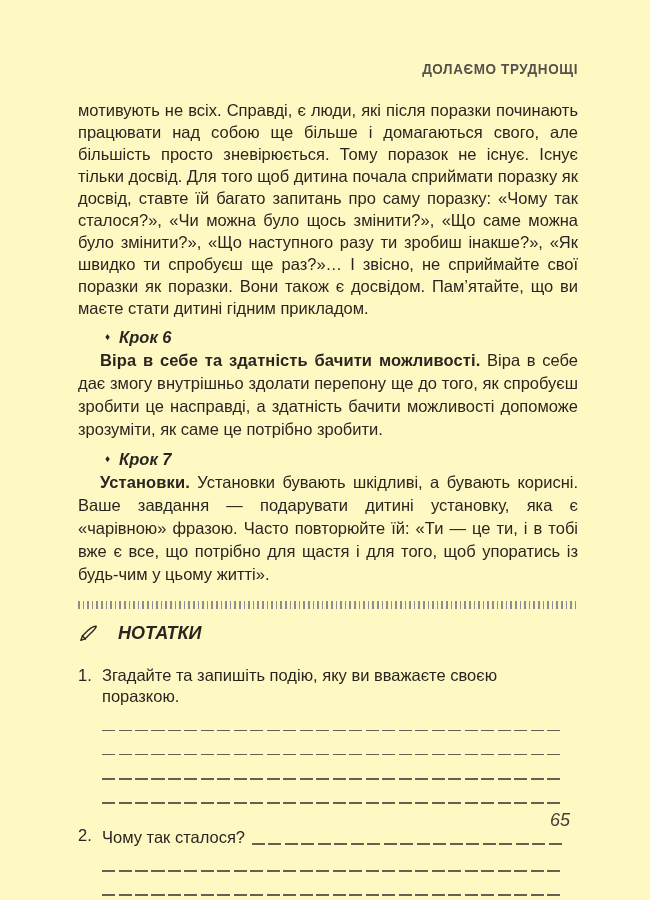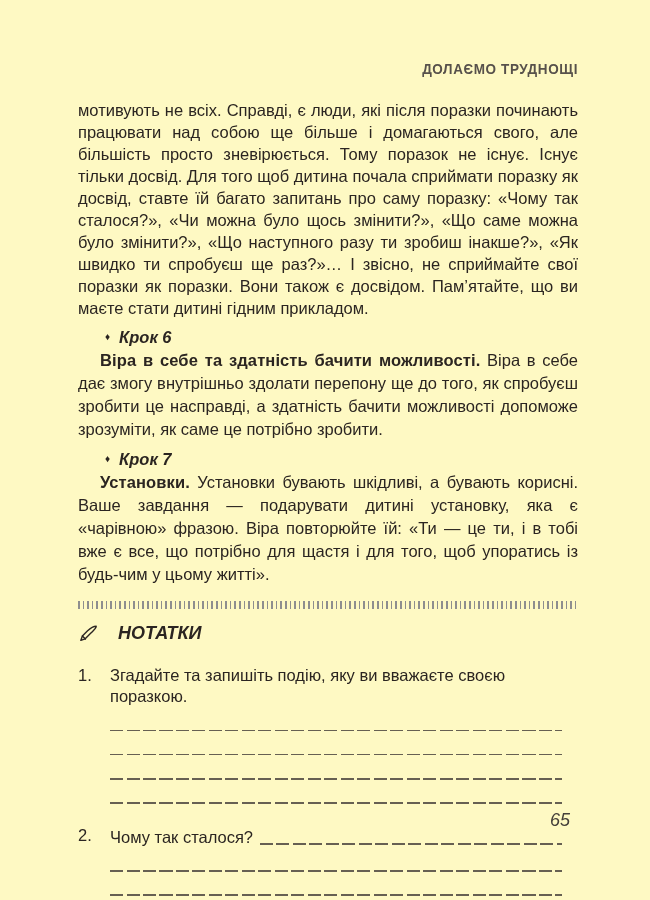--- a/index.html
+++ b/index.html
@@ -64,21 +64,21 @@
   }
   .pencil-icon{width:21px;height:21px;flex:none;}
   .pencil-icon svg{width:100%;height:100%;display:block;}
   .note-item{
     display:flex;
     margin-top:21px;
     font-size:16.5px;
     line-height:21px;
   }
   .note-number{width:24px;flex:none;}
-  .note-body{flex:1;padding-right:16px;margin-left:8px;}
+  .note-body{flex:1;padding-right:16px;}
   .write-lines .write-line{
     margin-top:22.5px;
     height:1.7px;
     background:repeating-linear-gradient(90deg,#4c453e 0 13px,transparent 13px 16.5px);
     opacity:0.85;
   }
   .write-lines{margin-top:6px;}
   .question-row{
     display:flex;
     margin-top:2px;
@@ -116,21 +116,21 @@
       <span>Крок 6</span>
     </div>
     <p class="step-para"><b>Віра в себе та здатність бачити можливості.</b> <span>Віра в себе дає змогу внутрішньо здолати перепону ще до того, як спробуєш зробити це насправді, а здатність бачити можливості допоможе зрозуміти, як саме це потрібно зробити.</span></p>
   </div>
 
   <div>
     <div class="step-head">
       <span class="diamond">♦</span>
       <span>Крок 7</span>
     </div>
-    <p class="step-para"><b>Установки.</b> <span>Установки бувають шкідливі, а бувають корисні. Ваше завдання — подарувати дитині установку, яка є «чарівною» фразою. Віра повторюйте їй: «Ти — це ти, і в тобі вже є все, що потрібно для щастя і для того, щоб упоратись із будь-чим у цьому житті».</span></p>
+    <p class="step-para"><b>Установки.</b> <span>Установки бувають шкідливі, а бувають корисні. Ваше завдання — подарувати дитині установку, яка є «чарівною» фразою. Часто повторюйте їй: «Ти — це ти, і в тобі вже є все, що потрібно для щастя і для того, щоб упоратись із будь-чим у цьому житті».</span></p>
   </div>
 
   <div class="notes-divider"></div>
 
   <div class="notes-header">
     <span class="pencil-icon">
       <svg viewBox="0 0 21 21" fill="none" stroke="#2b2521" stroke-width="1.4" stroke-linejoin="round" stroke-linecap="round">
         <path d="M18.2 3.2 c-2.2 0 -5.5 1.6 -8.6 4.6 l-5.2 5.2 -1.6 4.4 4.4 -1.6 5.2 -5.2 c3 -3.1 5.8 -5.2 5.8 -7.4 z"></path>
         <path d="M4.4 13 l3 3"></path>
       </svg>

